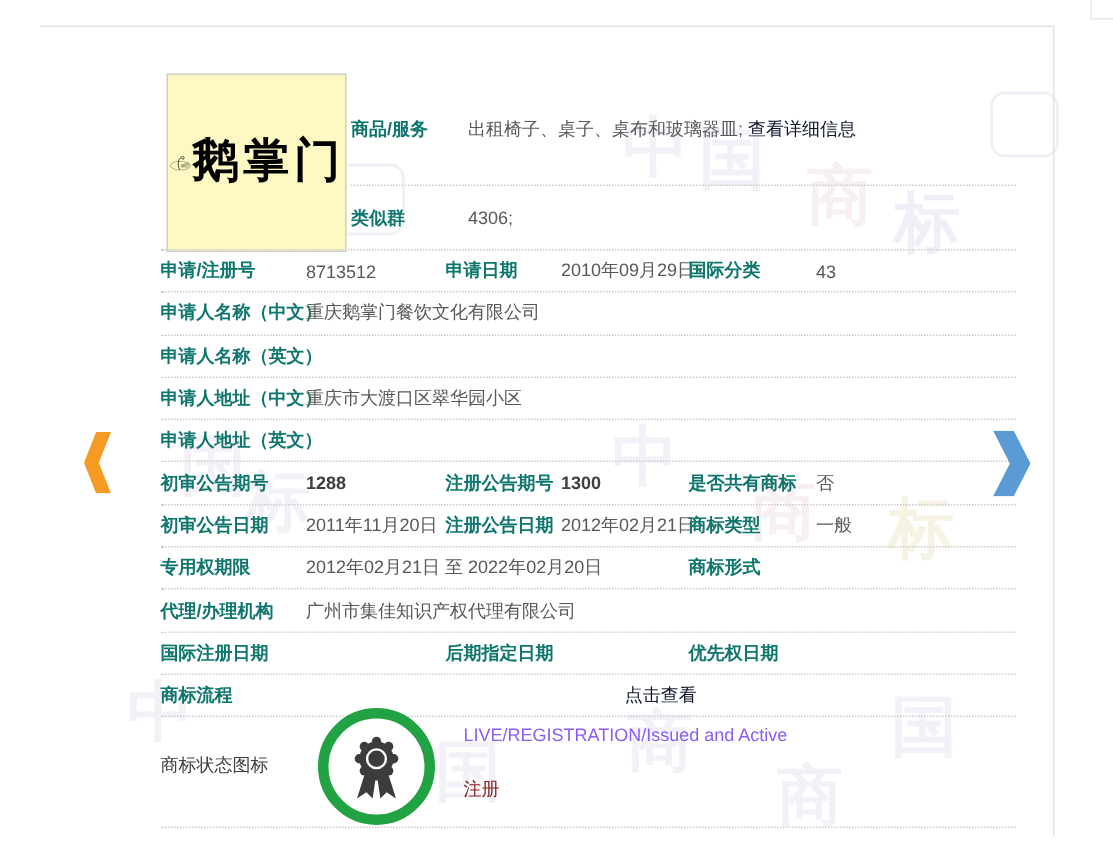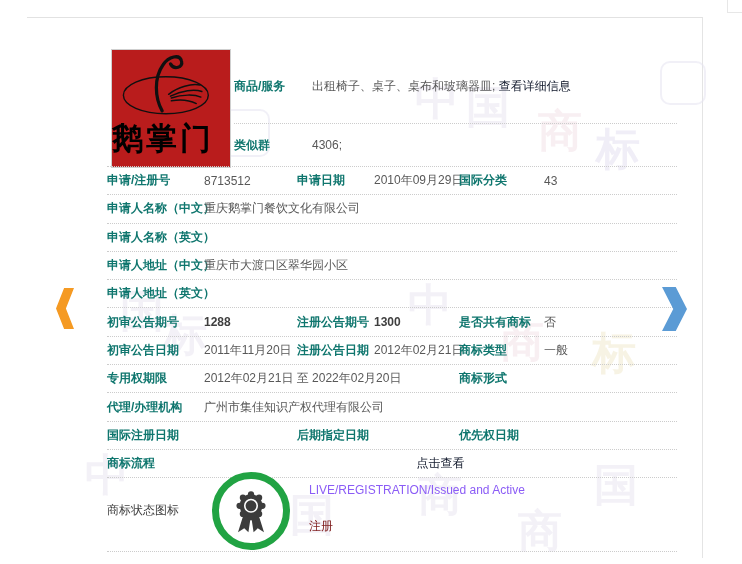--- a/index.html
+++ b/index.html
@@ -14,21 +14,21 @@
   
   .wm{position:absolute;font-size:44px;font-weight:700;line-height:1;pointer-events:none;user-select:none;}
   .wm.gray{color:rgba(224,221,235,0.40);}
   .wm.pink{color:rgba(238,216,222,0.40);}
   .wm.lav{color:rgba(222,218,238,0.45);}
   .wm.yel{color:rgba(238,228,196,0.45);}
   .wm-box{position:absolute;border:2px solid rgba(230,228,240,0.55);border-radius:10px;pointer-events:none;}
   
   .logo-box{
     position:absolute;left:84px;top:31px;width:118px;height:117px;border:1px solid #cfcfcf;
-    background:#b91c1c;display:flex;flex-direction:column;justify-content:flex-start;
+    background:#fef9c3;display:flex;flex-direction:row;align-items:center;justify-content:flex-start;
   }
   .logo-text{font-weight:900;font-size:31px;letter-spacing:3px;color:#000;margin-top:-4px;white-space:nowrap;}
   
   .top-area{position:absolute;left:207px;top:31px;width:443px;height:117px;}
   .top-row{display:grid;grid-template-columns:78px 1fr;align-items:center;}
   .top-row.goods{height:74px;border-bottom:1px dotted #cccccc;}
   .top-row.similar{height:42px;}
   
   .dtable{position:absolute;left:80px;top:148px;width:570px;border-top:1px dotted #cccccc;}
   .trow{display:grid;grid-template-columns:97px 93px 77px 85px 85px 1fr;align-items:center;

